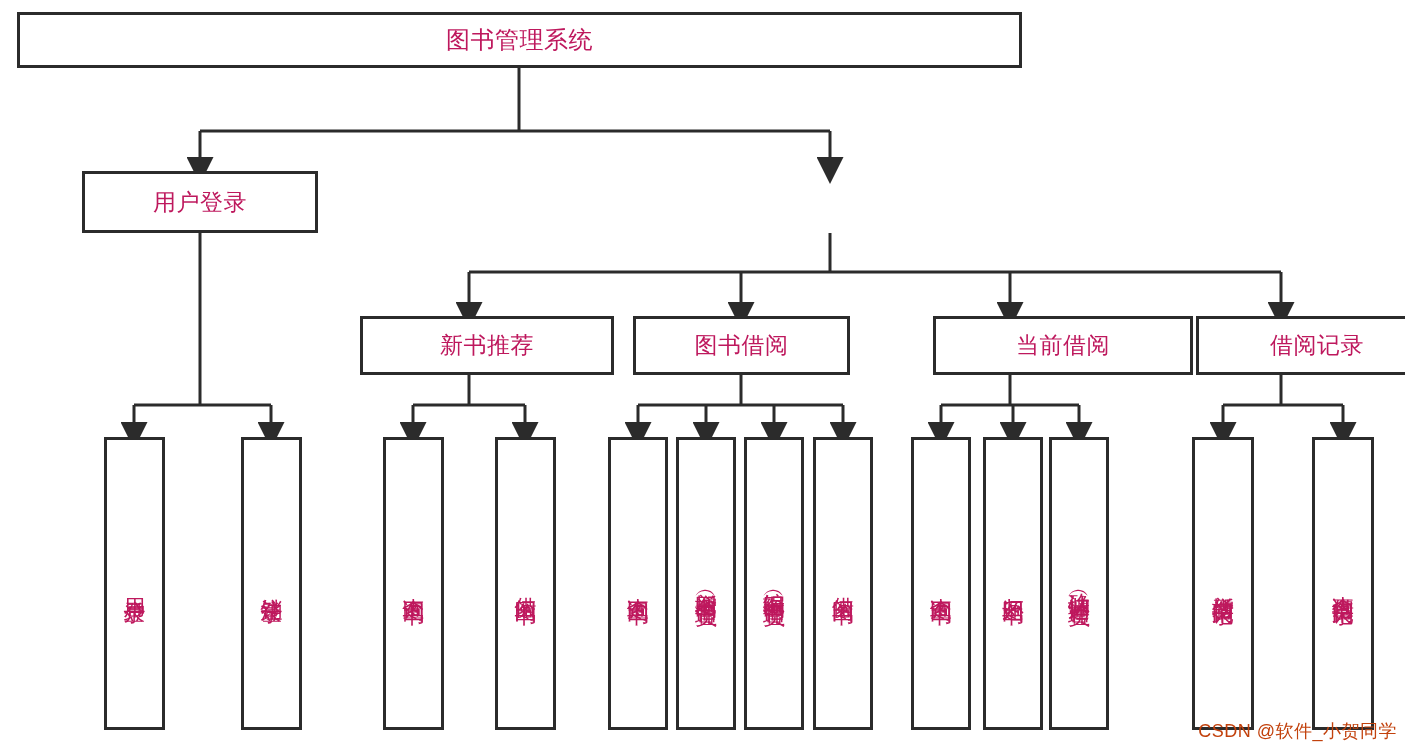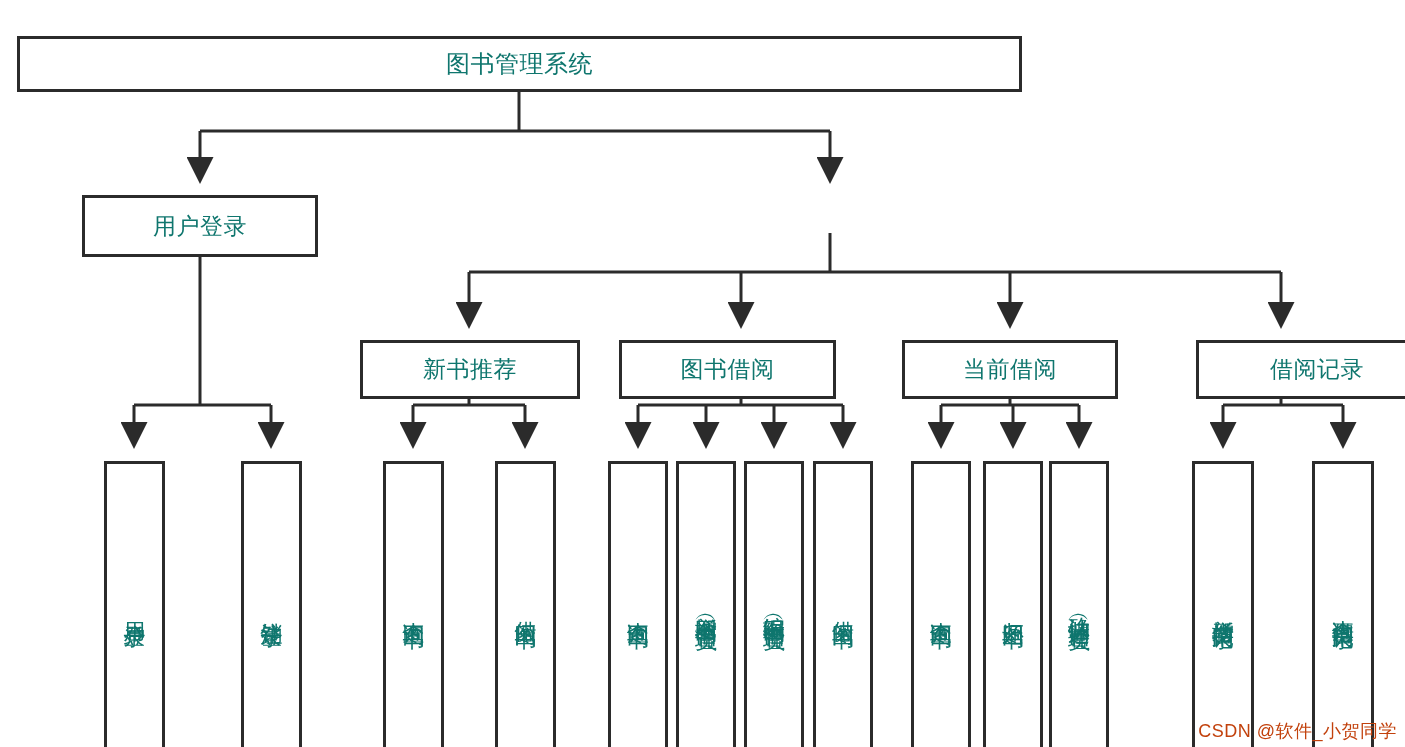--- a/index.html
+++ b/index.html
@@ -27,23 +27,22 @@
     pointer-events: none;
   }
   .node {
     position: absolute;
     box-sizing: border-box;
     border: 3px solid #2b2b2b;
     background: #ffffff;
     display: flex;
     align-items: center;
     justify-content: center;
-    color: #0f766e;
+    color: #be185d;
     z-index: 2;
-    margin-top: 24px;
   }
   .node .label {
     display: block;
     text-align: center;
     line-height: 1.05;
     letter-spacing: 0.5px;
   }
   
   .node.horiz .label {
     font-size: 23px;
@@ -134,27 +133,27 @@
   </svg>
 
   <div class="node horiz root" style="left:17px; top:12px; width:1005px; height:56px;">
     <span class="label">图书管理系统</span>
   </div>
 
   <div class="node horiz" style="left:82px; top:171px; width:236px; height:62px;">
     <span class="label">用户登录</span>
   </div>
 
-  <div class="node horiz" style="left:360px; top:316px; width:220px; height:59px;">
+  <div class="node horiz" style="left:360px; top:316px; width:254px; height:59px;">
     <span class="label">新书推荐</span>
   </div>
-  <div class="node horiz" style="left:619px; top:316px; width:217px; height:59px;">
+  <div class="node horiz" style="left:633px; top:316px; width:217px; height:59px;">
     <span class="label">图书借阅</span>
   </div>
-  <div class="node horiz" style="left:902px; top:316px; width:216px; height:59px;align-items:center;">
+  <div class="node horiz" style="left:933px; top:316px; width:260px; height:59px;align-items:center;">
     <span class="label">当前借阅</span>
   </div>
   <div class="node horiz" style="left:1196px; top:316px; width:242px; height:59px;">
     <span class="label">借阅记录</span>
   </div>
 
   <div class="node vert" style="left:104px; top:437px; width:61px; height:293px;">
     <span class="label">用户登录</span>
   </div>
   <div class="node vert" style="left:241px; top:437px; width:61px; height:293px;">

